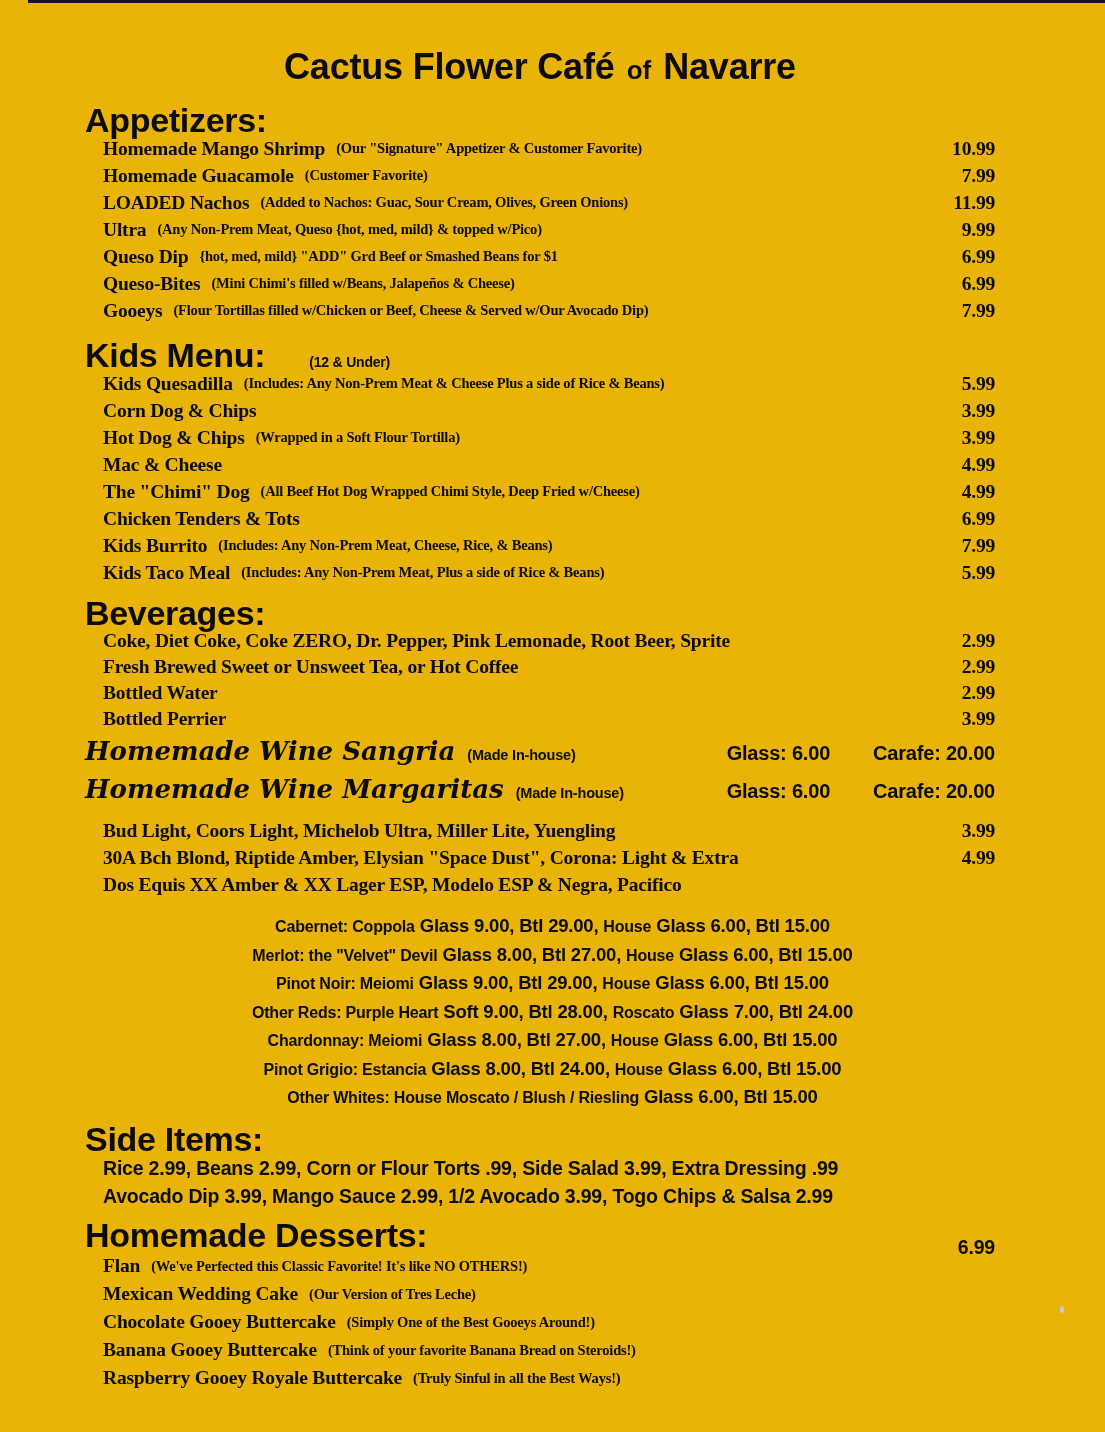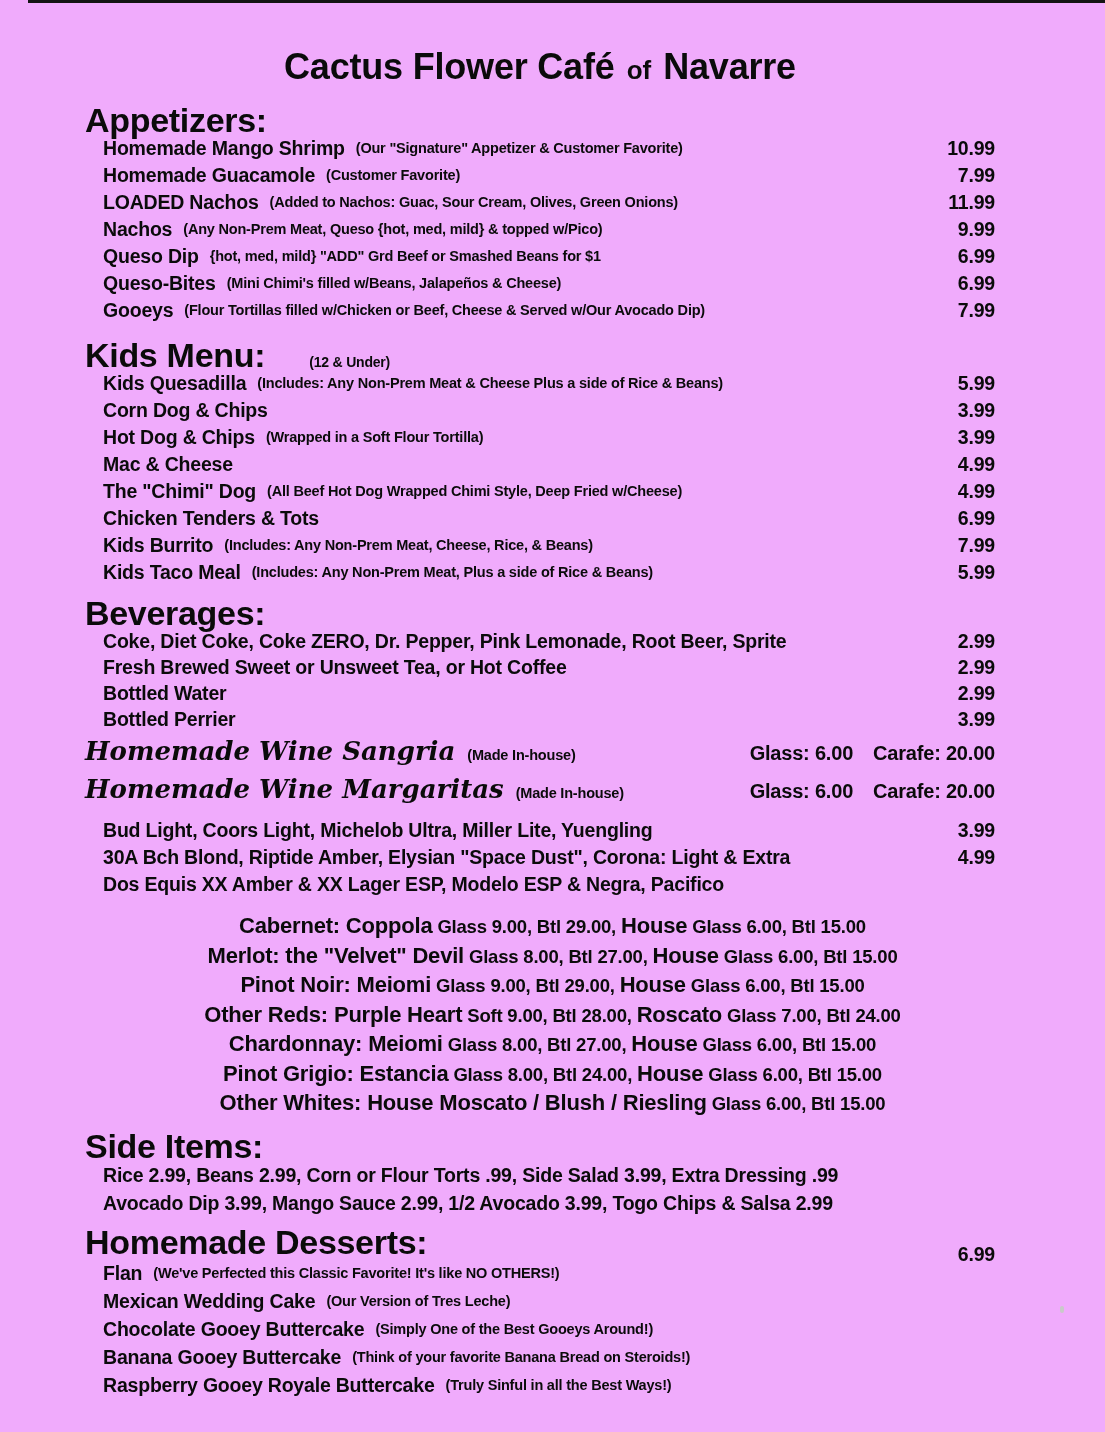--- a/index.html
+++ b/index.html
@@ -1,63 +1,63 @@
 <!DOCTYPE html>
 <html><head>
 <meta charset="utf-8">
 <style>
   html,body { margin:0; padding:0; background:#ffffff; }
   .page {
     position:relative;
     width:1105px; height:1432px;
     box-sizing:border-box;
-    background:#f0abfc;
+    background:#eab308;
     color:#0b0b0b;
     font-family:"Liberation Sans", sans-serif;
     font-weight:bold;
     letter-spacing:-0.2px;
     overflow:hidden;
   }
   .topbar { position:absolute; top:0; left:28px; right:0; height:3px; background:#141414; }
   .scan-dot { position:absolute; left:1060px; top:1306px; width:4px; height:7px; background:#c9c9c9; border-radius:2px; }
 
   .content { padding:0 110px 0 85px; }
 
   .title { margin-top:46px; text-align:center; line-height:42px; white-space:nowrap; }
   .title .big { font-size:36px; }
   .title .small { font-size:26px; margin:0 8px; }
 
   h2 { margin:0; font-size:34px; line-height:30px; letter-spacing:-0.3px; }
   .h-row { display:flex; align-items:baseline; }
   .subtitle { font-size:14px; margin-left:28px; }
 
-  .row { display:flex; align-items:center; padding-left:18px; line-height:27px; white-space:nowrap; }
+  .row { display:flex; align-items:center; padding-left:18px; line-height:27px; white-space:nowrap;font-family:Liberation Serif, serif; }
   .nm { font-size:19.5px; }
   .nt { font-size:14.5px; margin-left:11px; }
   .pr { margin-left:auto; font-size:19.5px; }
 
   .mt-appetizers { margin-top:10px; }
   .mt-kids { margin-top:16px;gap:16px; }
   .mt-bev { margin-top:12px; }
   .mt-beer { margin-top:5px; }
   .mt-sides { margin-top:12px; }
   .mt-desserts { margin-top:10px; }
 
   .bev-row { line-height:26px; }
   .bev-row .nm { font-size:19.5px; }
 
   .hw-block { margin-top:4px; }
   .hw-row { display:flex; align-items:baseline; height:38px; }
   .hw-name { font-family:"DejaVu Serif", serif; font-style:italic; font-weight:bold; font-size:26px; letter-spacing:0; }
   .hw-note { font-size:14.5px; margin-left:12px; }
-  .hw-prices { margin-left:auto; display:flex; gap:20px; font-size:20px; }
+  .hw-prices { margin-left:auto; display:flex; gap:43px; font-size:20px; }
 
   .wine-list { margin:14px -110px 0 -85px; text-align:center; }
   .wl-line { line-height:27.5px; white-space:nowrap; }
-  .ws-b { font-size:22px; }
+  .ws-b { font-size:16px; }
   .ws-r { font-size:18.5px; }
 
   .side-line { padding-left:18px; font-size:19.5px; line-height:28px; white-space:nowrap; }
 
   .desserts-items .row { line-height:28px; }
   .pr-desserts { margin-left:auto; font-size:19.5px; position:relative; top:7px; }
 </style>
 </head>
 <body>
 
@@ -89,21 +89,21 @@
             <span class="pr">7.99</span>
           </div>
 
           <div class="row">
             <span class="nm">LOADED Nachos</span>
             <span class="nt">(Added to Nachos: Guac, Sour Cream, Olives, Green Onions)</span>
             <span class="pr">11.99</span>
           </div>
 
           <div class="row">
-            <span class="nm">Nachos</span>
+            <span class="nm">Ultra</span>
             <span class="nt">(Any Non-Prem Meat, Queso {hot, med, mild} &amp; topped w/Pico)</span>
             <span class="pr">9.99</span>
           </div>
 
           <div class="row">
             <span class="nm">Queso Dip</span>
             <span class="nt">{hot, med, mild}  "ADD" Grd Beef or Smashed Beans for $1</span>
             <span class="pr">6.99</span>
           </div>
 

